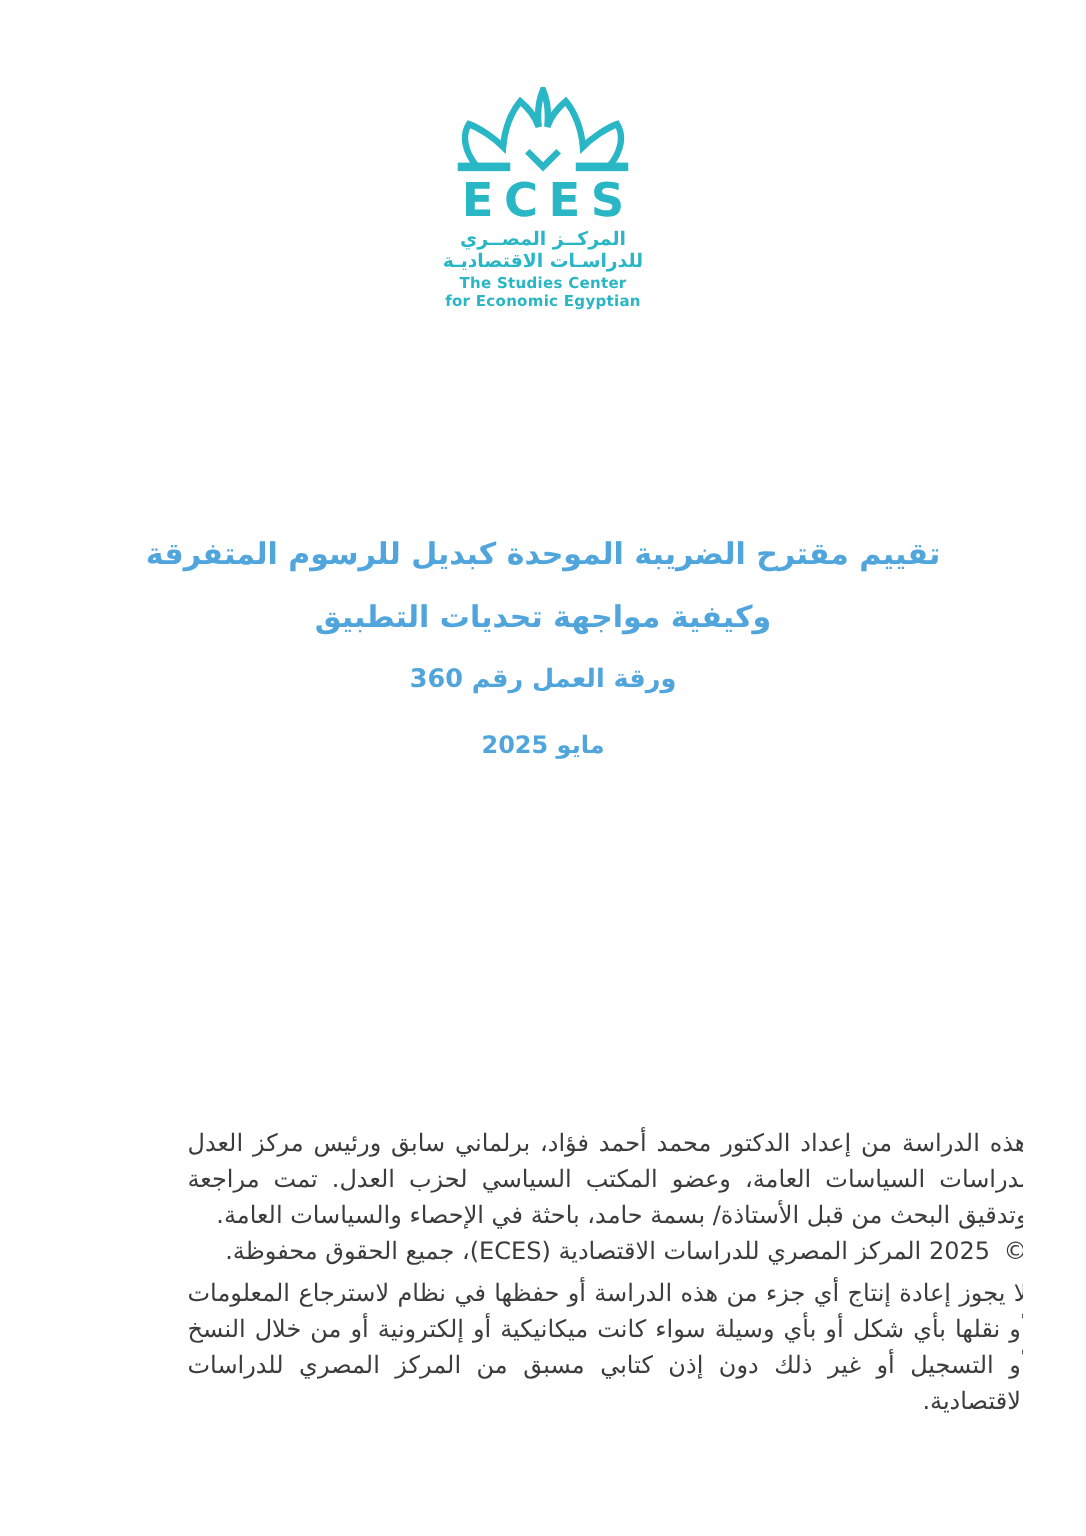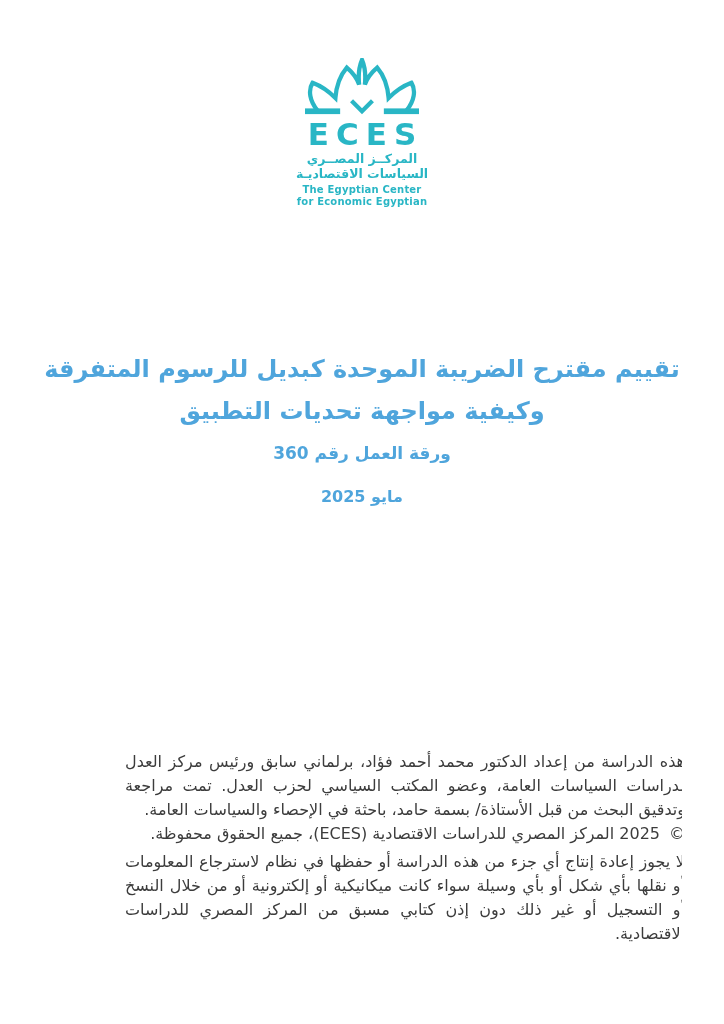--- a/index.html
+++ b/index.html
@@ -56,21 +56,21 @@
 
   
   .title-block{
     position:absolute;
     top:348px;left:0;right:0;
     text-align:center;
     direction:rtl;
     color:var(--blue);
     font-weight:bold;
   }
-  .title-main{font-size:24px;line-height:42px;}
+  .title-main{font-size:20px;line-height:42px;}
   .paper-number{font-size:17px;line-height:42px;}
   .title-date{font-size:16px;line-height:24px;margin-top:11px;}
 
   
   .footer-block{
     position:absolute;
     top:750px;left:83px;width:560px;
     direction:rtl;
     color:var(--dark);
     font-size:16px;
@@ -106,22 +106,22 @@
                C 56 19, 57 9, 60 2
                C 63 9, 64 19, 63 28
                C 65 22, 70 15, 76 10
                C 82 17, 87 29, 88 42
                C 94 36, 104 29, 112 26
                C 117 34, 115 45, 107 55"></path>
       <path d="M 49 45 L 60 56 L 71 45"></path>
     </svg>
     <div class="logo-acronym">ECES</div>
     <div class="logo-ar first">المركــز المصــري</div>
-    <div class="logo-ar">السياسات الاقتصاديـة</div>
-    <div class="logo-en first">The Egyptian Center</div>
+    <div class="logo-ar">للدراسـات الاقتصاديـة</div>
+    <div class="logo-en first">The Studies Center</div>
     <div class="logo-en">for Economic Egyptian</div>
   </div>
 
   <div class="title-block">
     <div class="title-main">تقييم مقترح الضريبة الموحدة كبديل للرسوم المتفرقة</div>
     <div class="title-main">وكيفية مواجهة تحديات التطبيق</div>
     <div class="paper-number">ورقة العمل رقم 360</div>
     <div class="title-date">مايو 2025</div>
   </div>
 

